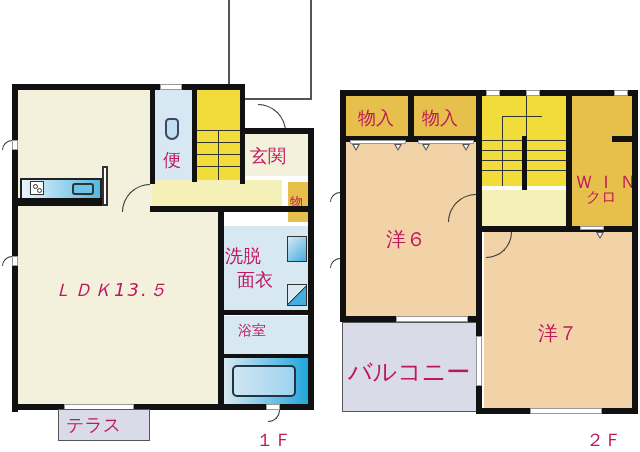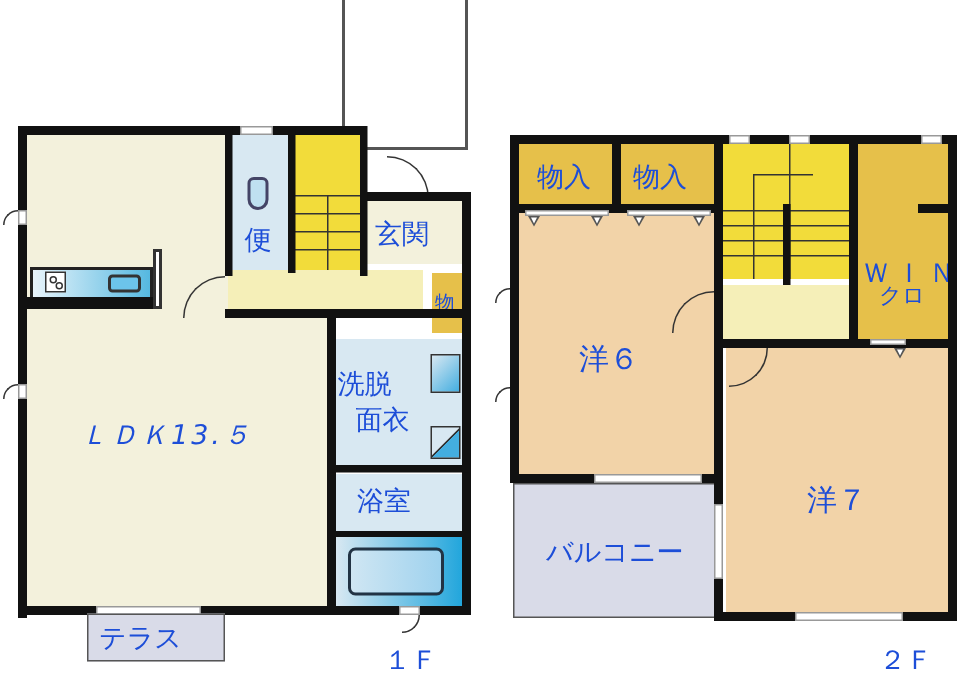--- a/index.html
+++ b/index.html
@@ -1,20 +1,20 @@
 <!DOCTYPE html>
 <html><head>
 <meta charset="utf-8">
 <style>
   html, body { margin:0; padding:0; background:#ffffff; }
   body { width:640px; height:452px; position:relative; overflow:hidden;
          font-family:"DejaVu Sans", sans-serif; color:#222; }
   .abs { position:absolute; box-sizing:border-box; }
   .wall { background:#111; position:absolute; }
-  .lbl { position:absolute; white-space:nowrap; color:#1d4ed8; }
+  .lbl { position:absolute; white-space:nowrap; color:#be185d; }
   .win { position:absolute; background:#fff; border:1px solid #999; box-sizing:border-box; }
   .stairs-line { position:absolute; background:#333; }
   .tri { position:absolute; width:0; height:0; border-left:4px solid transparent; border-right:4px solid transparent; border-top:7px solid #555; }
   .tri::after { content:""; position:absolute; left:-2px; top:-6px; border-left:2px solid transparent; border-right:2px solid transparent; border-top:4px solid #fff; }
 </style>
 </head>
 <body>
 
 <div>
 
@@ -50,21 +50,21 @@
   <div class="abs" style="left:288px; top:182px; width:20px; height:40px; background:#e6c04a;"></div>
   <div class="lbl" style="left:290px; top:193px; font-size:13px;">物</div>
 
   <div class="abs" style="left:224px; top:226px; width:84px; height:86px; background:#d8e8f2;"></div>
   <div class="lbl" style="left:225px; top:244px; font-size:18px;">洗脱</div>
   <div class="lbl" style="left:237px; top:268px; font-size:18px;">面衣</div>
   <div class="abs" style="left:287px; top:236px; width:20px; height:26px; border:1px solid #333; background:linear-gradient(135deg,#d8e8f2,#44aee0);"></div>
   <div class="abs" style="left:287px; top:284px; width:20px; height:22px; border:1px solid #333; background:linear-gradient(135deg,#d8e8f2 48%,#333 49%,#333 52%,#44aee0 53%);"></div>
 
   <div class="abs" style="left:224px; top:316px; width:84px; height:38px; background:#d8e8f2;"></div>
-  <div class="lbl" style="left:238px; top:322px; font-size:18px;">浴室</div>
+  <div class="lbl" style="left:238px; top:322px; font-size:14px;">浴室</div>
   <div class="abs" style="left:224px; top:358px; width:84px; height:46px; background:linear-gradient(90deg,#d8e8f2,#22a6dc);"></div>
   <div class="abs" style="left:232px; top:365px; width:64px; height:32px; border:2px solid #234; border-radius:5px; background:linear-gradient(90deg,#cfe6f3,#9fd2ee);"></div>
 
   <div class="wall" style="left:12px;top:84px;width:142px;height:6px;"></div>
   <div class="wall" style="left:150px;top:84px;width:48px;height:6px;"></div>
   <div class="wall" style="left:192px;top:84px;width:52px;height:6px;"></div>
   <div class="wall" style="left:240px;top:128px;width:74px;height:6px;"></div>
   <div class="wall" style="left:12px;top:84px;width:6px;height:328px;"></div>
   <div class="wall" style="left:12px;top:404px;width:302px;height:6px;"></div>
   <div class="wall" style="left:308px;top:128px;width:6px;height:282px;"></div>
@@ -120,21 +120,21 @@
   <div class="lbl" style="left:575px; top:170px; font-size:18px; letter-spacing:4px;">ＷＩＮ</div>
   <div class="lbl" style="left:586px; top:188px; font-size:15px;">クロ</div>
 
   <div class="abs" style="left:346px; top:142px; width:130px; height:176px; background:#f2d3a8;"></div>
   <div class="lbl" style="left:386px; top:226px; font-size:20px;">洋６</div>
 
   <div class="abs" style="left:484px; top:232px; width:148px; height:176px; background:#f2d3a8;"></div>
   <div class="lbl" style="left:538px; top:320px; font-size:20px;">洋７</div>
 
   <div class="abs" style="left:342px; top:322px; width:136px; height:90px; background:#d9dbe8; border:1px solid #555;"></div>
-  <div class="lbl" style="left:364px; top:356px; font-size:18px;">バルコニー</div>
+  <div class="lbl" style="left:348px; top:356px; font-size:24px;">バルコニー</div>
 
   <div class="wall" style="left:340px;top:90px;width:298px;height:6px;"></div>
   <div class="wall" style="left:340px;top:90px;width:6px;height:232px;"></div>
   <div class="wall" style="left:632px;top:90px;width:6px;height:324px;"></div>
   <div class="wall" style="left:478px;top:408px;width:160px;height:6px;"></div>
   <div class="wall" style="left:340px;top:316px;width:140px;height:6px;"></div>
   <div class="wall" style="left:476px;top:90px;width:6px;height:324px;"></div>
   <div class="wall" style="left:408px;top:90px;width:6px;height:52px;"></div>
   <div class="wall" style="left:346px;top:136px;width:130px;height:6px;"></div>
   <div class="wall" style="left:566px;top:90px;width:6px;height:140px;"></div>

